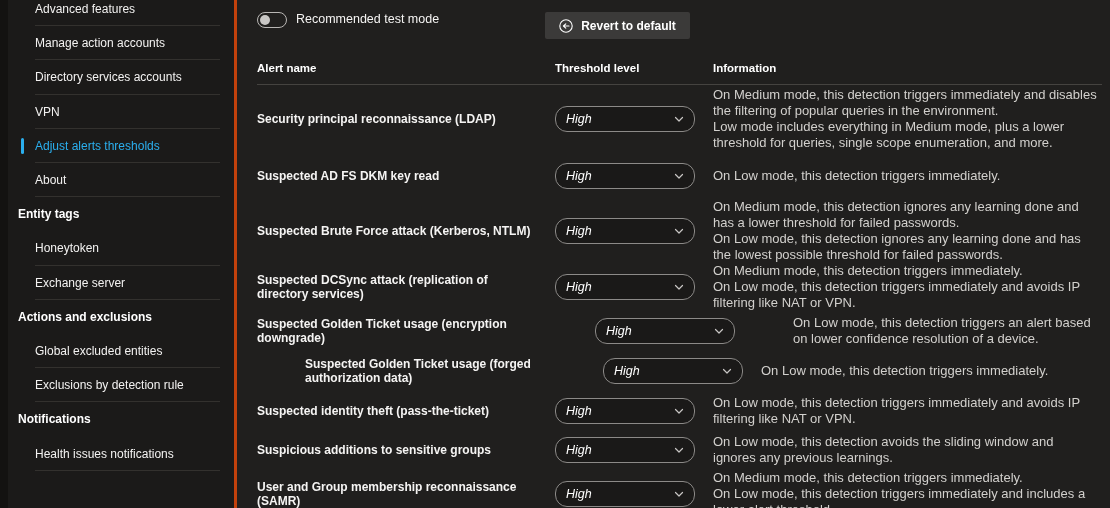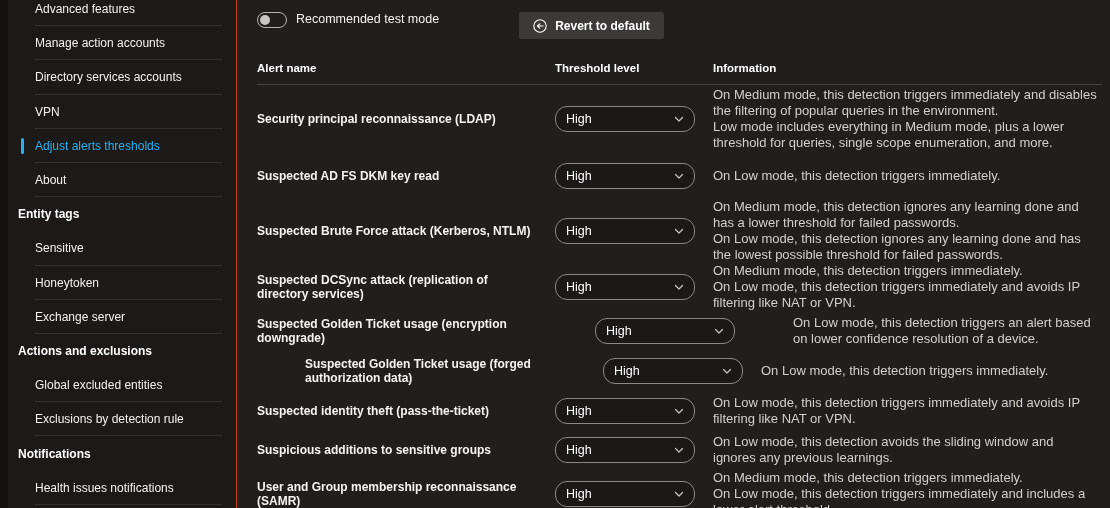--- a/index.html
+++ b/index.html
@@ -11,21 +11,21 @@
     display: flex;
   }
   
   .left-strip {
     width: 8px; height: 508px; background: #131211; flex: none;
   }
   
   .sidebar {
     width: 229px; height: 508px; flex: none;
     background: #1b1a19;
-    border-right: 1px solid #c2410c;
+    border-right: 3px solid #c2410c;
     overflow: hidden;
   }
   .nav-list { margin-top: -8px; }
   .nav-item, .nav-header {
     height: 34.2px;
     display: flex; align-items: center;
     position: relative;
     font-size: 12px;
   }
   .nav-item { padding-left: 27px; color: #f3f2f1; cursor: pointer; }
@@ -56,21 +56,21 @@
     border: 1px solid #b8b6b4; background: transparent;
     position: relative; cursor: pointer; flex: none;
   }
   .toggle-knob {
     position: absolute; left: 2px; top: 2px;
     width: 10px; height: 10px; border-radius: 50%;
     background: #c8c6c4;
   }
   .toggle-label { margin-left: 9px; font-size: 12.5px; color: #f5f4f3; }
   .revert-btn {
-    margin-left: 80px;
+    margin-left: 106px;
     height: 27px; padding: 0 14px;
     background: #3b3a39; border: none; border-radius: 2px;
     color: #ffffff; font-weight: bold; font-size: 12px;
     font-family: inherit;
     display: inline-flex; align-items: center; gap: 8px;
     cursor: pointer;
   }
   .revert-btn svg { display: block; }
   
   .tbl-header {
@@ -85,20 +85,21 @@
     align-items: center;
   }
   .cell-name { font-size: 12px; font-weight: bold; color: #f5f4f3; padding-right: 18px; }
   .dropdown {
     width: 140px; height: 26px;
     background: #1a1918; border: 1px solid #8c8a88; border-radius: 12px;
     display: flex; align-items: center; justify-content: space-between;
     padding: 0 9px 0 10px;
     font-size: 12.5px; color: #ffffff;
     cursor: pointer;
+    font-style: italic;
   }
   .dropdown svg { display: block; }
   .cell-info { font-size: 13px; line-height: 16px; color: #d2d0cd; padding-right: 4px; }
   
   .rh-1 { min-height: 67px; }
   .rh-2 { min-height: 47px; }
   .rh-3 { min-height: 63px; }
   .rh-4 { min-height: 41px; }
   .rh-5 { min-height: 40px; gap: 40px; }
   .rh-6 { min-height: 40px; margin-left: 48px; }
@@ -130,23 +131,20 @@
       <span class="select-bar"></span>
       <span>Adjust alerts thresholds</span>
     </div>
     <div class="nav-item">
         <span>About</span>
       </div>
     <div class="nav-header">
         <span>Entity tags</span>
       </div>
     <div class="nav-item">
-        <span>Sensitive</span>
-      </div>
-    <div class="nav-item">
         <span>Honeytoken</span>
       </div>
     <div class="nav-item">
         <span>Exchange server</span>
       </div>
     <div class="nav-header">
         <span>Actions and exclusions</span>
       </div>
     <div class="nav-item">
         <span>Global excluded entities</span>

